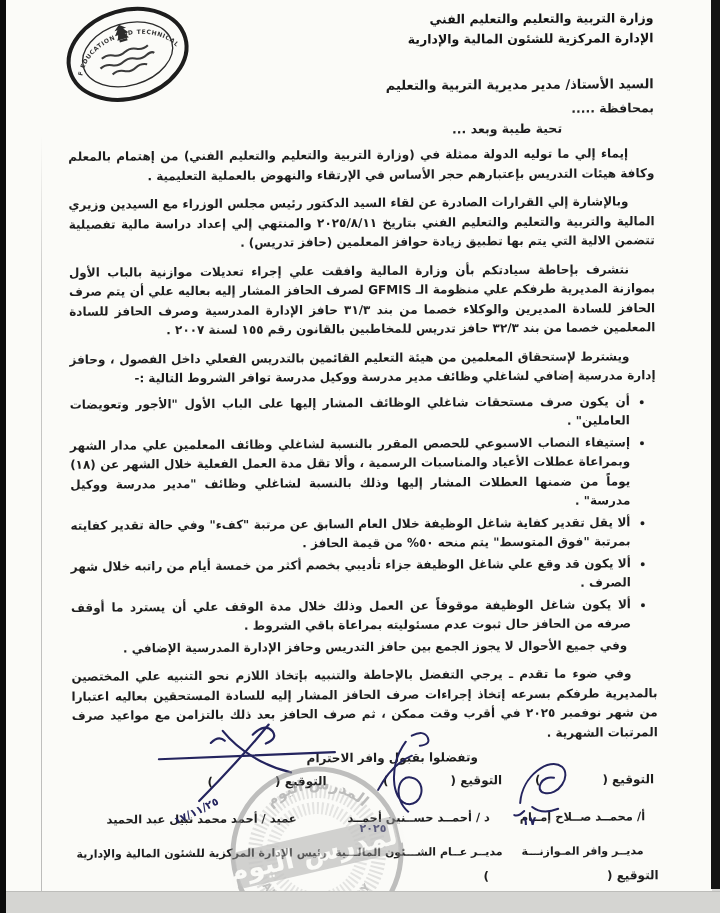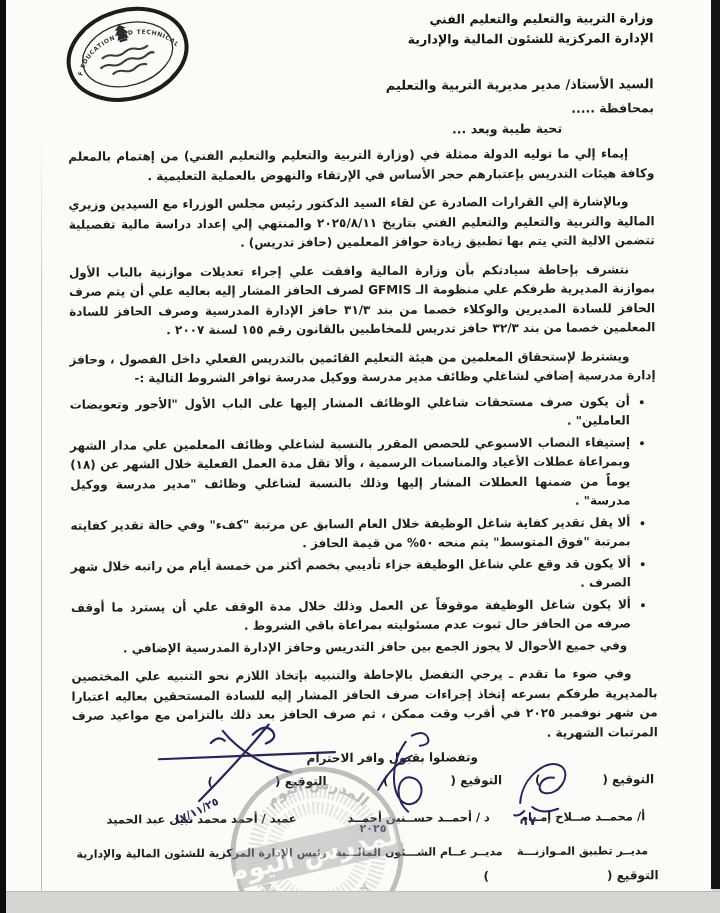--- a/index.html
+++ b/index.html
@@ -105,21 +105,21 @@
             <path d="M18 58 C20 30 48 12 60 22 C70 31 56 52 42 48 C32 45 40 30 52 33"></path>
             <path d="M30 62 q10 8 26 2"></path>
             <path d="M22 66 q-6 6 -10 4"></path>
           </g>
           <text x="34" y="80" font-size="12" fill="#24245e">١٧</text>
         </svg>
         <div class="sig-label">
           <span>التوقيع (</span><span class="gap"></span><span>)</span>
         </div>
         <div class="sig-name">أ/ محمــد صــلاح إمــام</div>
-        <div class="sig-title">مديــر تطبيق المـوازنـــة</div>
+        <div class="sig-title">مديــر وافر المـوازنـــة</div>
       </div>
 
       <div class="sig">
         <svg class="scribble s2" viewBox="0 0 130 118">
           <g fill="none" stroke="#24245e" stroke-width="2" stroke-linecap="round">
             <path d="M70 8 q12 -6 16 2 q3 7 -8 8"></path>
             <path d="M64 14 C46 38 50 72 64 76 C80 80 86 54 70 50 C56 46 50 70 66 84"></path>
             <path d="M36 62 q14 -26 34 -34"></path>
           </g>
           <text x="44" y="104" font-size="11" fill="#24245e">٢٠٢٥</text>

